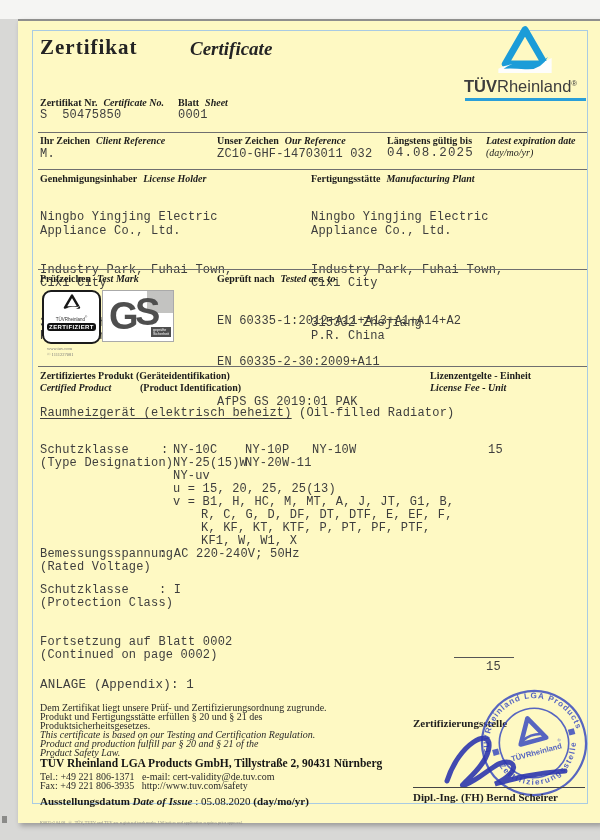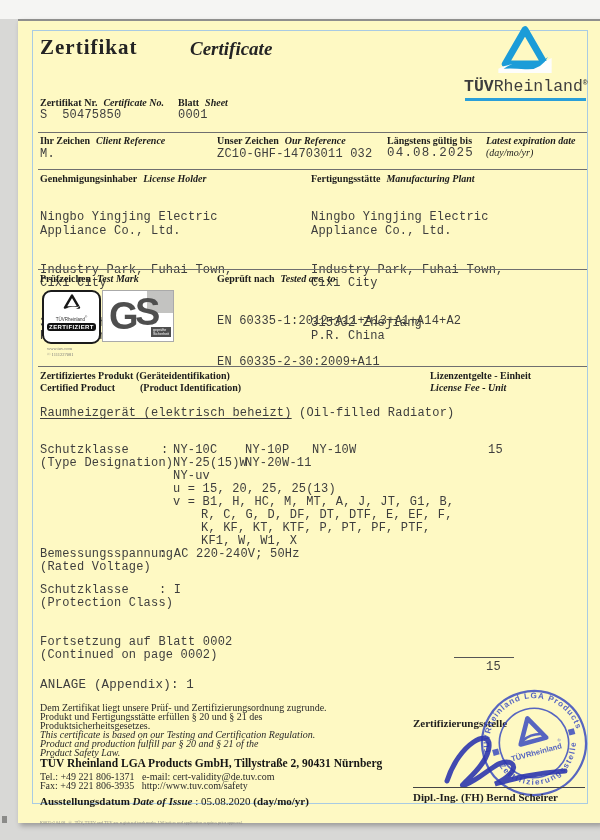--- a/index.html
+++ b/index.html
@@ -12,21 +12,21 @@
   .frame{left:14px;top:9px;width:554px;height:772px;border:1px solid #a9cbe3}
   .hr{height:1px;background:#6f6f6f;left:20px;width:549px}
   .lb{font:bold 10px "Liberation Serif",serif;color:#1c1c1c;white-space:pre}
   .lb i{font-weight:bold;margin-left:6px}
   .mono{font-family:"Liberation Mono","DejaVu Sans Mono",monospace;font-size:12px;
         color:#3e3e3e;white-space:pre;letter-spacing:.2px}
   .title{font:bold 21px "Liberation Serif",serif;color:#242424;letter-spacing:1px}
   .titlei{font:bold italic 19px "Liberation Serif",serif;color:#242424}
   .small{font-size:10px;color:#2a2a2a;white-space:pre}
   .tiny{font-size:4.5px;color:#777;white-space:pre}
-  .brand{font-family:Liberation Mono, monospace;font-size:16.5px;color:#3d3d3d;letter-spacing:0}
+  .brand{font-family:Liberation Sans, sans-serif;font-size:16.5px;color:#3d3d3d;letter-spacing:0}
   .brand b{font-weight:bold}
   .markbox1{left:24px;top:269px;width:55px;height:50px;border:2px solid #1b1b1b;border-radius:9px;
             background:#fff;text-align:center}
   .markbox2{left:84px;top:269px;width:70px;height:50px;border:1px solid #aaa;background:#fff;overflow:hidden}
   .zertbar{margin:1px 3px 0 3px;background:#111;border-radius:3px;color:#fff;
            font:bold 6px "Liberation Sans",sans-serif;letter-spacing:.4px;padding:1px 0}
   .tuvtiny{font-family:"Liberation Sans",sans-serif;font-size:4.5px;color:#333;line-height:4px}
   .gsG{font:bold 38px "Liberation Sans",sans-serif;color:#4e4e4e;letter-spacing:-5px;line-height:38px}
   .gspatch{background:#c3c3c1}
   .gscap{background:#4e4e4e;color:#fff;font:3.6px "Liberation Sans",sans-serif;
@@ -111,26 +111,27 @@
         <div>Sicherheit</div>
     </div>
   </div>
   <div class="abs tiny" style="left:29px;top:325px">www.tuv.com</div>
   <div class="abs tiny" style="left:29px;top:331px">© 1111227081</div>
 
   <div class="abs lb" style="left:199px;top:252px"><span>Geprüft nach</span><i>Tested acc. to</i></div>
   <div class="abs mono" style="left:199px;top:267px;line-height:13.5px">
     <div>EN 60335-1:2012+A11+A13+A1+A14+A2</div>
     <div>EN 60335-2-30:2009+A11</div>
+    <div>AfPS GS 2019:01 PAK</div>
   </div>
 
   <div class="abs hr" style="top:345px"></div>
 
   <div class="abs lb" style="left:22px;top:349px">Zertifiziertes Produkt (Geräteidentifikation)</div>
-  <div class="abs lb" style="left:22px;top:361px;">Certified Product</div>
+  <div class="abs lb" style="left:22px;top:361px;font-style:italic">Certified Product</div>
   <div class="abs lb" style="left:122px;top:361px;">(Product Identification)</div>
   <div class="abs lb" style="left:412px;top:349px">Lizenzentgelte - Einheit</div>
   <div class="abs lb" style="left:412px;top:361px;font-style:italic">License Fee - Unit</div>
 
   <div class="abs mono" style="left:22px;top:385px;font-size:12px"><span style="text-decoration:underline;text-underline-offset:2px">Raumheizgerät (elektrisch beheizt)</span><span> (Oil-filled Radiator)</span></div>
 
   <div class="abs mono" style="left:22px;top:422px">Schutzklasse</div>
   <div class="abs mono" style="left:143px;top:422px">:</div>
   <div class="abs mono" style="left:155px;top:422px">NY-10C</div>
   <div class="abs mono" style="left:227px;top:422px">NY-10P</div>

